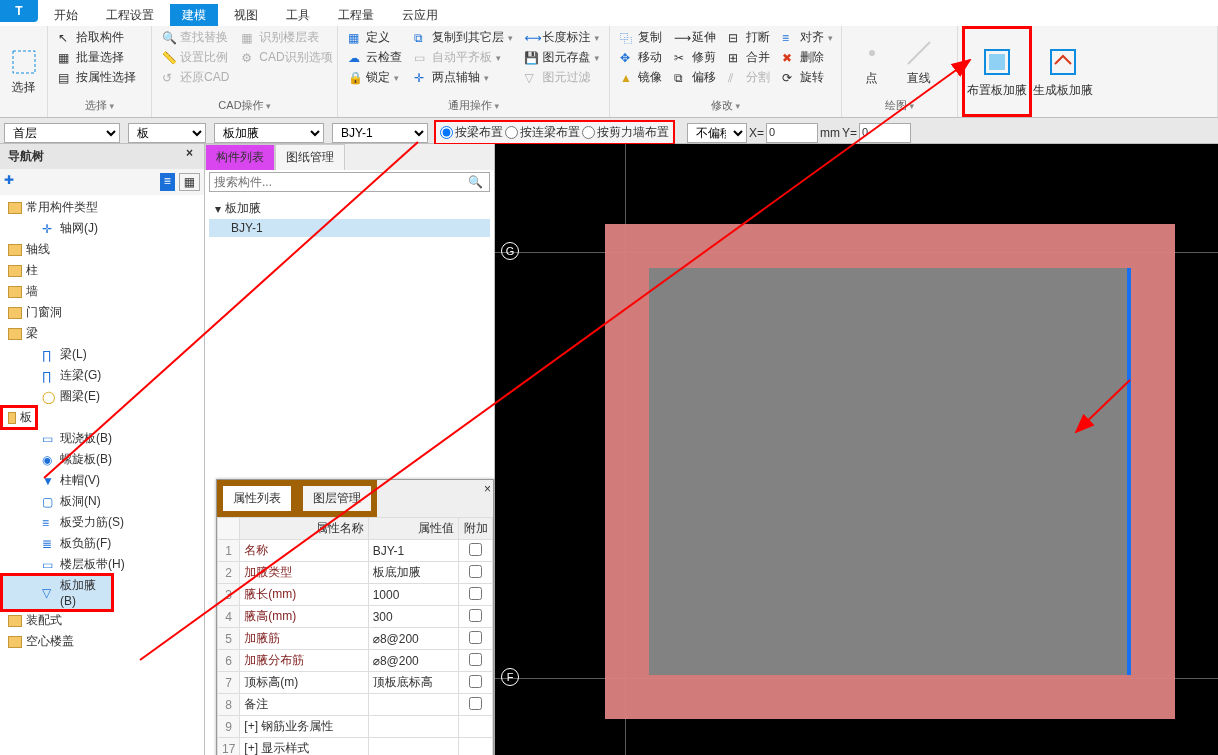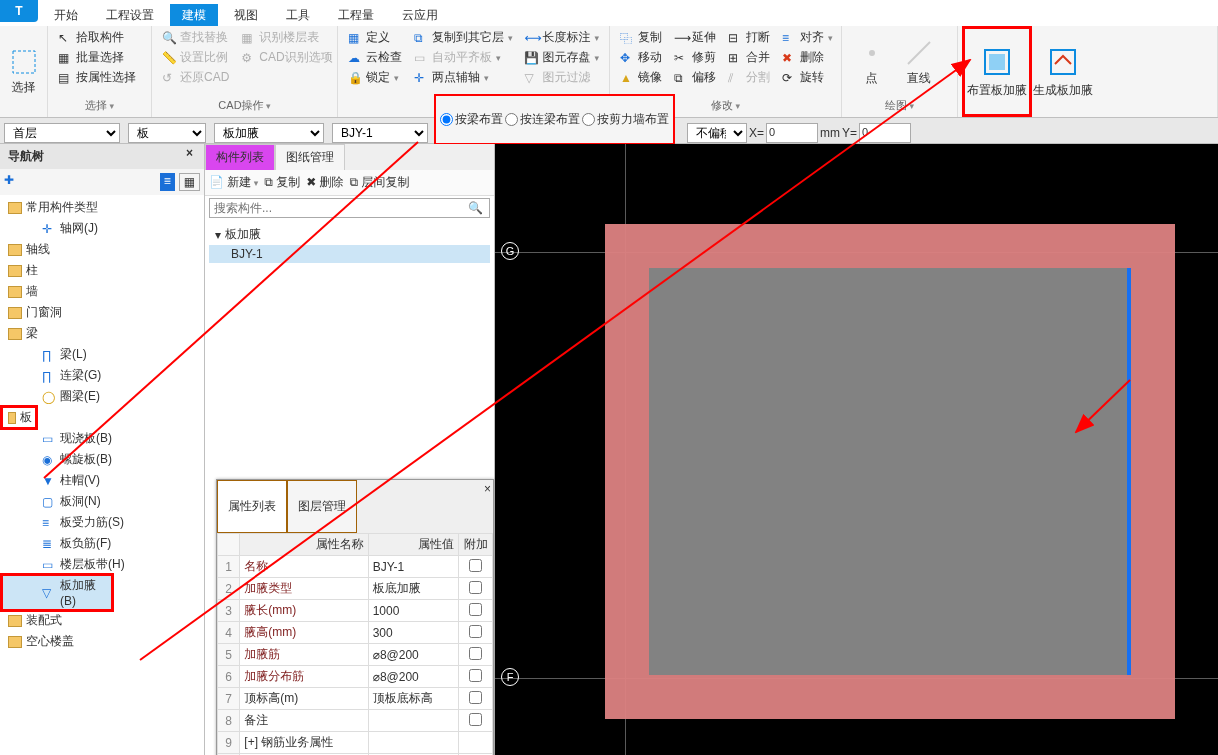--- a/index.html
+++ b/index.html
@@ -15,21 +15,21 @@
 .vbuttons { display:flex; flex-direction:column; gap:1px; padding-right:4px;}
 .btnrow { display:flex; align-items:center; gap:4px; padding:1px 4px; white-space:nowrap; color:#333;}
 .btnrow.gray { color:#b0b0b0; }
 .icon { width:14px; height:14px; display:inline-block; flex-shrink:0;}
 .bigbtn { width:54px; display:flex; flex-direction:column; align-items:center; justify-content:center; gap:2px; padding:2px;}
 .bigbtn .bigicon { width:30px; height:30px; }
 .bigbtn2 { width:66px; display:flex; flex-direction:column; align-items:center; justify-content:center; gap:2px; padding:2px;}
 .highlight-red { outline: 3px solid #ff0000; outline-offset: -1px; }
 .secondbar { position: absolute; top: 118px; left: 0; right: 0; height: 26px; background: #e8e8e8; display:flex; align-items:flex-end; border-bottom:1px solid #bfbfbf; padding:0 4px; gap:8px;}
 .secondbar select, .secondbar input[type=text] { height:20px; font-size:12px; border:1px solid #aaa; background:#fff; padding:0 4px;}
-.radio-group { display:flex; align-items:center; gap:2px; outline:2px solid #ff0000; padding:15px 4px; background:#f5f5f5;}
+.radio-group { display:flex; align-items:center; gap:2px; outline:2px solid #ff0000; padding:2px 4px; background:#f5f5f5;}
 .radio-group label { display:flex; align-items:center; gap:2px;}
 .offset { display:flex; align-items:center; gap:2px; margin-left:6px;}
 .spin { width:52px; height:20px; border:1px solid #aaa; display:inline-block; background:#fff; font-size:11px; padding:2px;}
 .content { position:absolute; top:144px; left:0; right:0; bottom:0; display:flex;}
 .navpanel { width:205px; background:#f5f5f5; border-right:1px solid #bfbfbf; display:flex; flex-direction:column;}
 .panel-title { background:#e6e6e6; padding:4px 8px; font-weight:bold; position:relative;}
 .panel-close { position:absolute; right:4px; top:2px; width:14px; height:14px; cursor:pointer;}
 .panel-toolbar { padding:4px; display:flex; gap:4px;}
 .tree { flex:1; overflow:auto; background:#fff; padding:2px;}
 .tree-item { padding:2px 4px 2px 6px; display:flex; align-items:center; gap:4px; cursor:pointer;}
@@ -41,21 +41,21 @@
 .midcol { width:290px; display:flex; flex-direction:column; border-right:1px solid #bfbfbf;}
 .tabs { display:flex; background:#efefef;}
 .tabs .t { padding:4px 10px; border:1px solid #ccc; border-bottom:none; background:#f5f5f5; cursor:pointer;}
 .tabs .t.active { background:#d946ef; }
 .midtoolbar { padding:4px; display:flex; gap:6px; align-items:center; border-bottom:1px solid #ddd; background:#fafafa; flex-wrap:wrap;}
 .searchbox { display:flex; border:1px solid #aaa; margin:2px 4px;}
 .searchbox input { flex:1; border:none; padding:2px 4px; font-size:12px;}
 .complist { flex:1; background:#fff; padding:4px; overflow:auto; position:relative;}
 .proppanel { position:absolute; left:216px; top:479px; width:278px; background:#f5f5f5; border:1px solid #999; box-shadow:0 0 3px rgba(0,0,0,.3); z-index:5;}
 .proppanel .ptabs { display:flex; background:#efefef;}
-.proppanel .pt { padding:17px 10px; border:1px solid #a16207; background:#f5f5f5;}
+.proppanel .pt { padding:4px 10px; border:6px solid #a16207; background:#f5f5f5;}
 .proppanel .pt.active { background:#fff; }
 .proptable { width:100%; border-collapse:collapse; background:#fff; font-size:12px;}
 .proptable th, .proptable td { border:1px solid #ddd; padding:2px 4px; text-align:left; height:20px;}
 .proptable th { background:#f0f0f0; font-weight:normal; text-align:right;}
 .proptable .rn { width:20px; text-align:center; color:#888; background:#f7f7f7;}
 .proptable .pn { color:#7f1d1d; }
 .proptable .chk { text-align:center;}
 .viewport { flex:1; background:#000; position:relative; overflow:hidden;}
 .slab-outer { position:absolute; left:110px; top:80px; width:570px; height:495px; background:#dd8282; opacity:0.95;}
 .slab-inner { position:absolute; left:44px; top:44px; right:44px; bottom:44px; background:#8a8a8a;}
@@ -412,26 +412,20 @@
           <span>空心楼盖</span>
         </div>
     </div>
   </div>
 
   <div class="midcol">
     <div class="tabs">
       <div class="t active">构件列表</div>
       <div class="t">图纸管理</div>
     </div>
-    <div class="midtoolbar">
-      <span class="dd">📄 <span>新建</span></span>
-      <span>⧉ <span>复制</span></span>
-      <span>✖ <span>删除</span></span>
-      <span>⧉ <span>层间复制</span></span>
-    </div>
     <div class="searchbox">
       <input placeholder="搜索构件..." style="">
       <span style="padding:2px 6px;">🔍</span>
     </div>
     <div class="complist">
       <div class="tree-item">▾ <span>板加腋</span></div>
       <div class="tree-item tree-indent1 sel">BJY-1</div>
     </div>
   </div>
 

